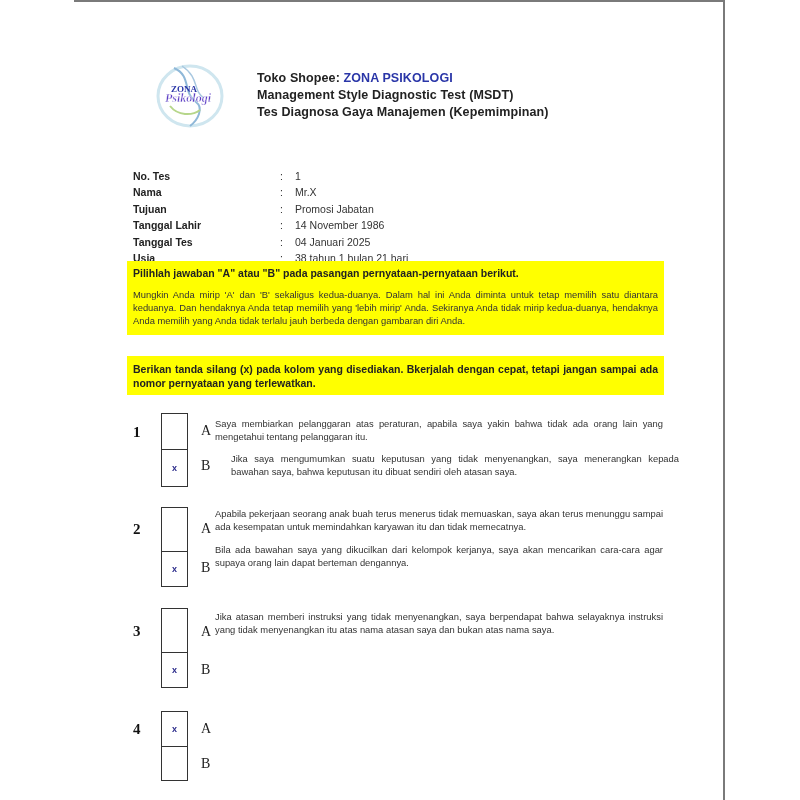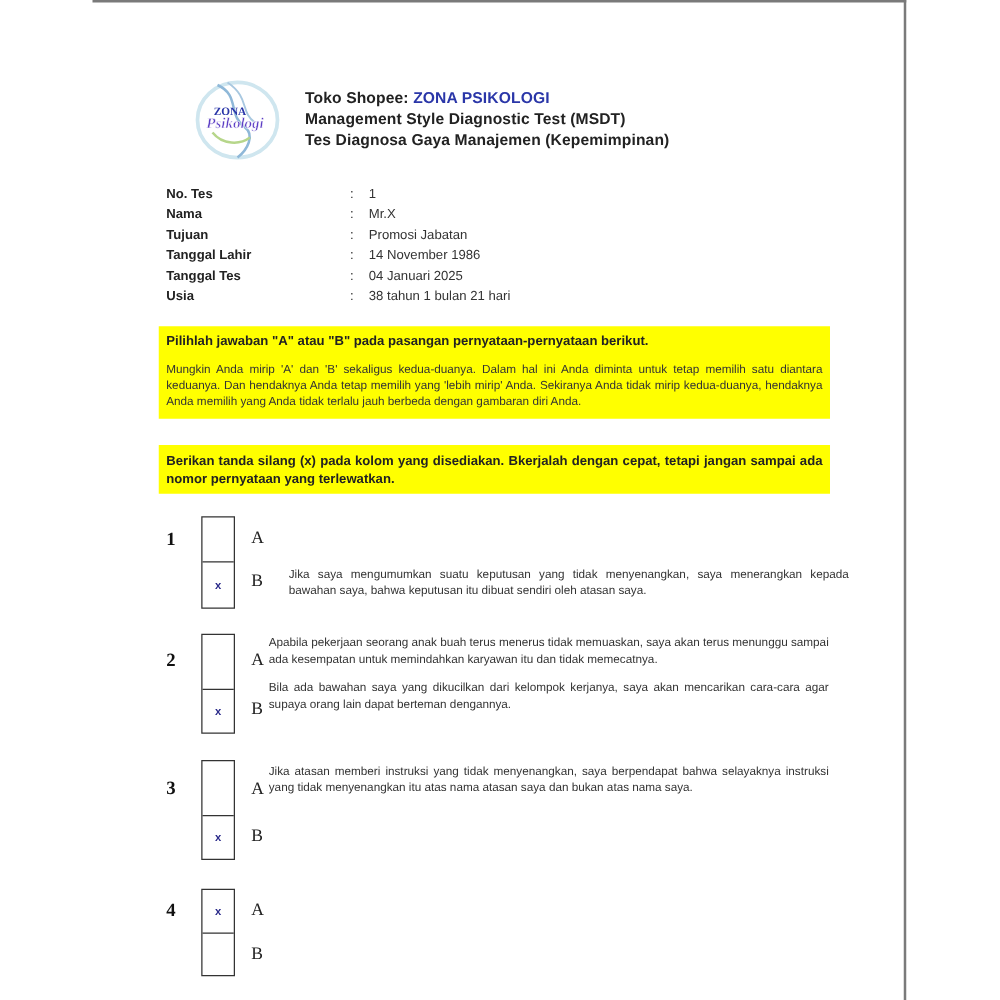--- a/index.html
+++ b/index.html
@@ -5,25 +5,25 @@
     * { box-sizing: border-box; margin: 0; padding: 0; }
     html, body { width: 800px; height: 800px; background: #ffffff; overflow: hidden; }
     body { position: relative; font-family: "Liberation Sans", sans-serif; color: #222; }
 
     .page-top-border { position: absolute; left: 74px; top: 0; width: 651px; height: 2px; background: #7a7a7a; }
     .page-right-border { position: absolute; left: 723px; top: 0; width: 2px; height: 800px; background: #7a7a7a; }
 
     .logo { position: absolute; left: 152px; top: 58px; width: 76px; height: 72px; }
     .logo svg { width: 100%; height: 100%; }
 
-    .header { position: absolute; left: 244px; top: 70px; }
+    .header { position: absolute; left: 257px; top: 70px; }
     .header div { font-size: 12.5px; font-weight: bold; line-height: 17px; color: #222; letter-spacing: 0.1px; }
     .header .shop-name { color: #2a36a8; }
 
-    .info { position: absolute; left: 133px; top: 147px; }
+    .info { position: absolute; left: 133px; top: 168px; }
     .info-row { display: flex; height: 16.4px; font-size: 10.5px; line-height: 16px; }
     .info-label { width: 147px; font-weight: bold; color: #222; }
     .info-colon { width: 15px; color: #333; }
     .info-value { color: #333; }
 
     .yellow { position: absolute; left: 127px; width: 537px; background: #ffff00; padding: 6px 6px 6px 6px; }
     .y1 { top: 261px; height: 74px; }
     .y2 { top: 356px; height: 39px; }
     .y-title { font-size: 10.5px; font-weight: bold; color: #222; line-height: 13px; }
     .y-body { font-size: 9.4px; color: #333; line-height: 13px; text-align: justify; margin-top: 8px; }
@@ -101,20 +101,21 @@
   <div class="y-title">Berikan tanda silang (x) pada kolom yang disediakan. Bkerjalah dengan cepat, tetapi jangan sampai ada nomor pernyataan yang terlewatkan.</div>
 </div>
 
 <div class="question" style="top:413px;height:74px;">
   <div class="q-num" style="top:11px;">1</div>
   <div class="q-box" style="top:0;height:74px;">
     <div class="q-cell" style="top:0;height:35px;"></div>
     <div class="q-cell bottom" style="top:35px;height:37px;">x</div>
   </div>
   <div class="q-letter" style="top:10px;">A</div>
+  <div class="q-text" style="top:5px;">Saya membiarkan pelanggaran atas peraturan, apabila saya yakin bahwa tidak ada orang lain yang mengetahui tentang pelanggaran itu.</div>
   <div class="q-letter" style="top:45px;">B</div>
   <div class="q-text" style="top:40px;margin-left:16px;">Jika saya mengumumkan suatu keputusan yang tidak menyenangkan, saya menerangkan kepada bawahan saya, bahwa keputusan itu dibuat sendiri oleh atasan saya.</div>
 </div>
 
 <div class="question" style="top:507px;height:80px;">
   <div class="q-num" style="top:14px;">2</div>
   <div class="q-box" style="top:0;height:80px;">
     <div class="q-cell" style="top:0;height:43px;"></div>
     <div class="q-cell bottom" style="top:43px;height:35px;">x</div>
   </div>

